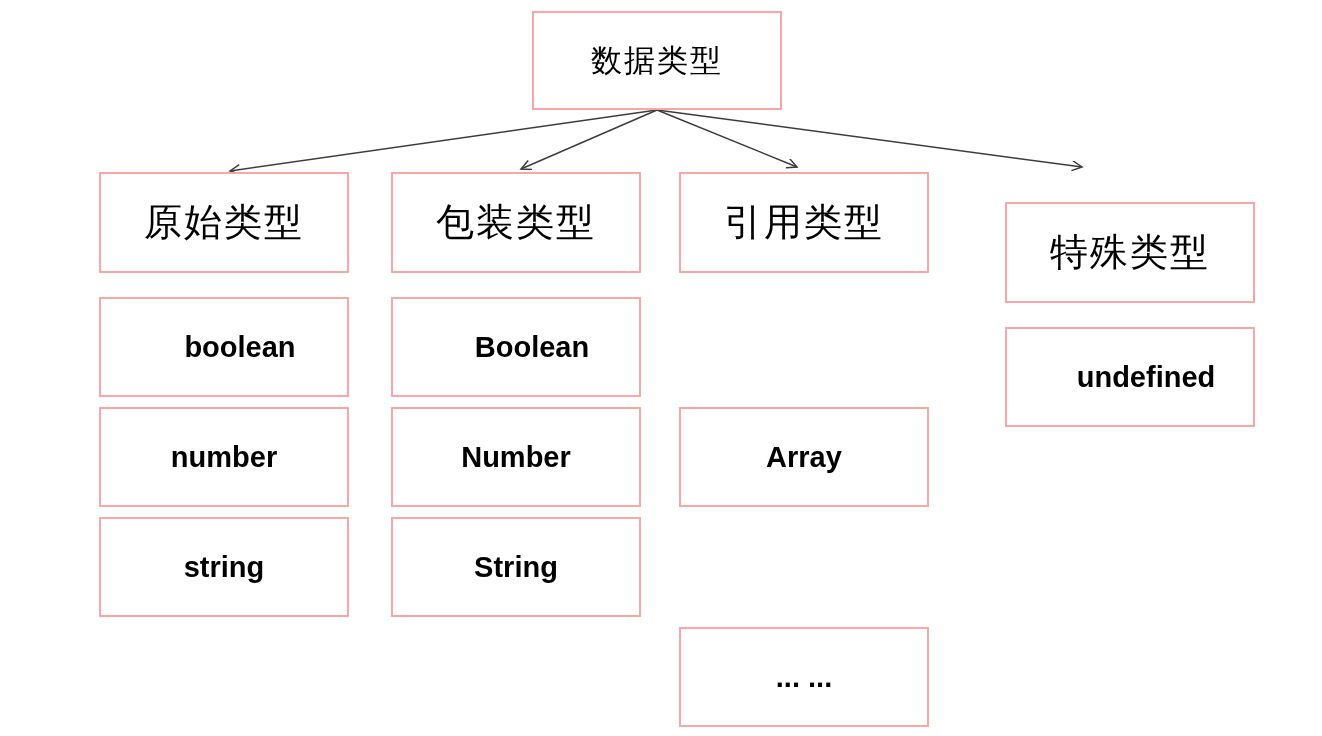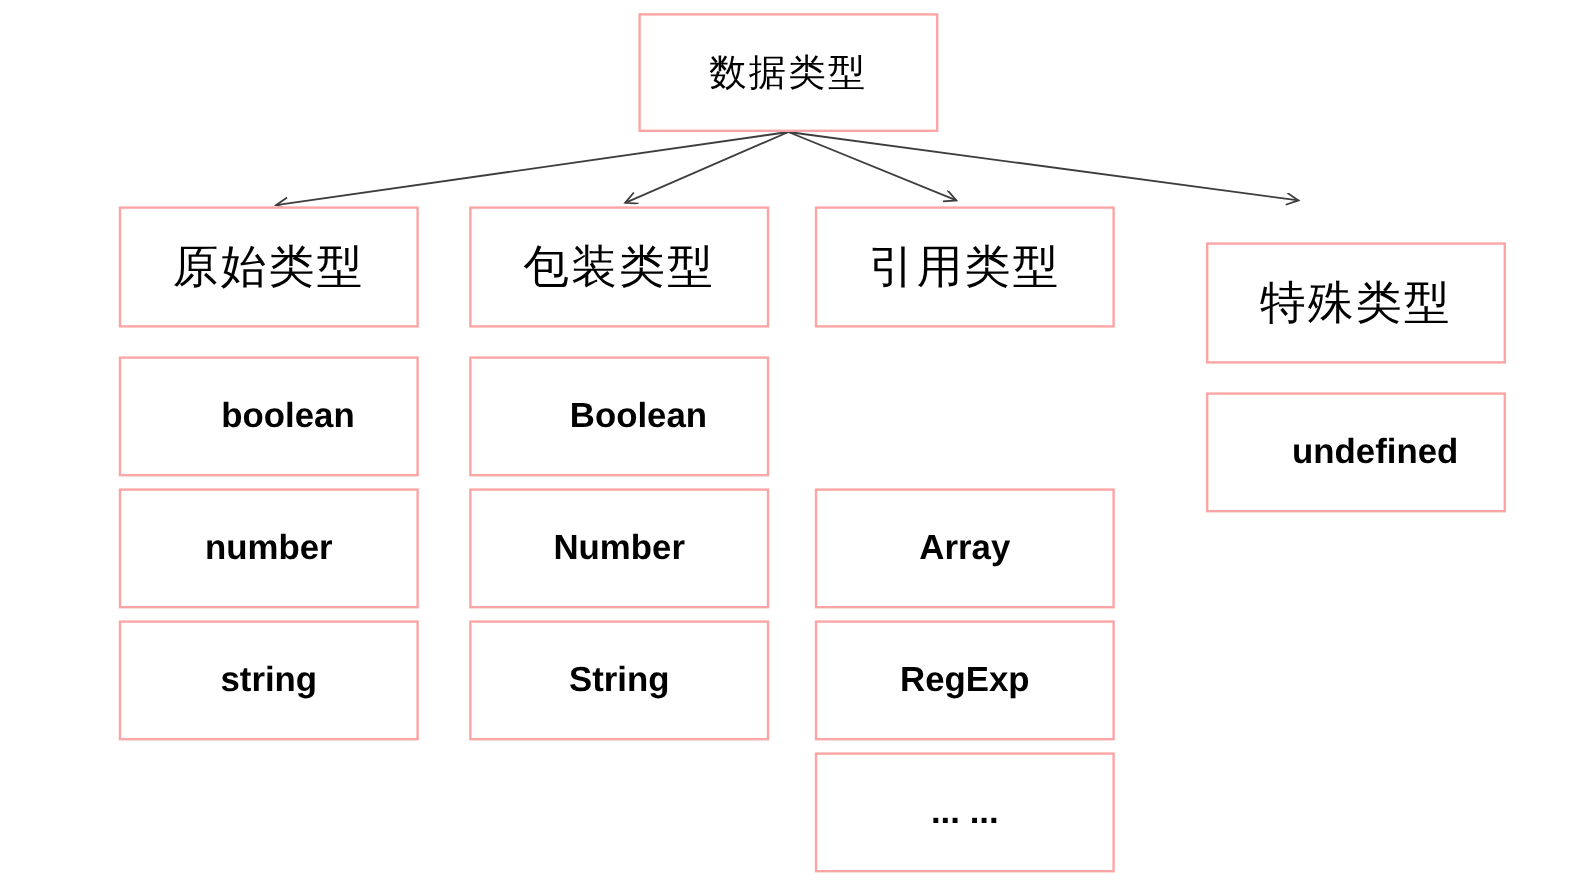--- a/index.html
+++ b/index.html
@@ -91,19 +91,18 @@
   <div class="box item-box col-1 row-2">number</div>
   <div class="box item-box col-1 row-3">string</div>
 
   <div class="box header-box col-2">包装类型</div>
   <div class="box item-box col-2 row-1">Boolean</div>
   <div class="box item-box col-2 row-2">Number</div>
   <div class="box item-box col-2 row-3">String</div>
 
   <div class="box header-box col-3">引用类型</div>
   <div class="box item-box col-3 row-2">Array</div>
-  <div class="box item-box col-3 row-3">RegExp</div>
   <div class="box item-box col-3 row-4">... ...</div>
 
   <div class="box header-box col-4">特殊类型</div>
   <div class="box item-box col-4 row-1">undefined</div>
 
 </div>
 
 </body></html>

